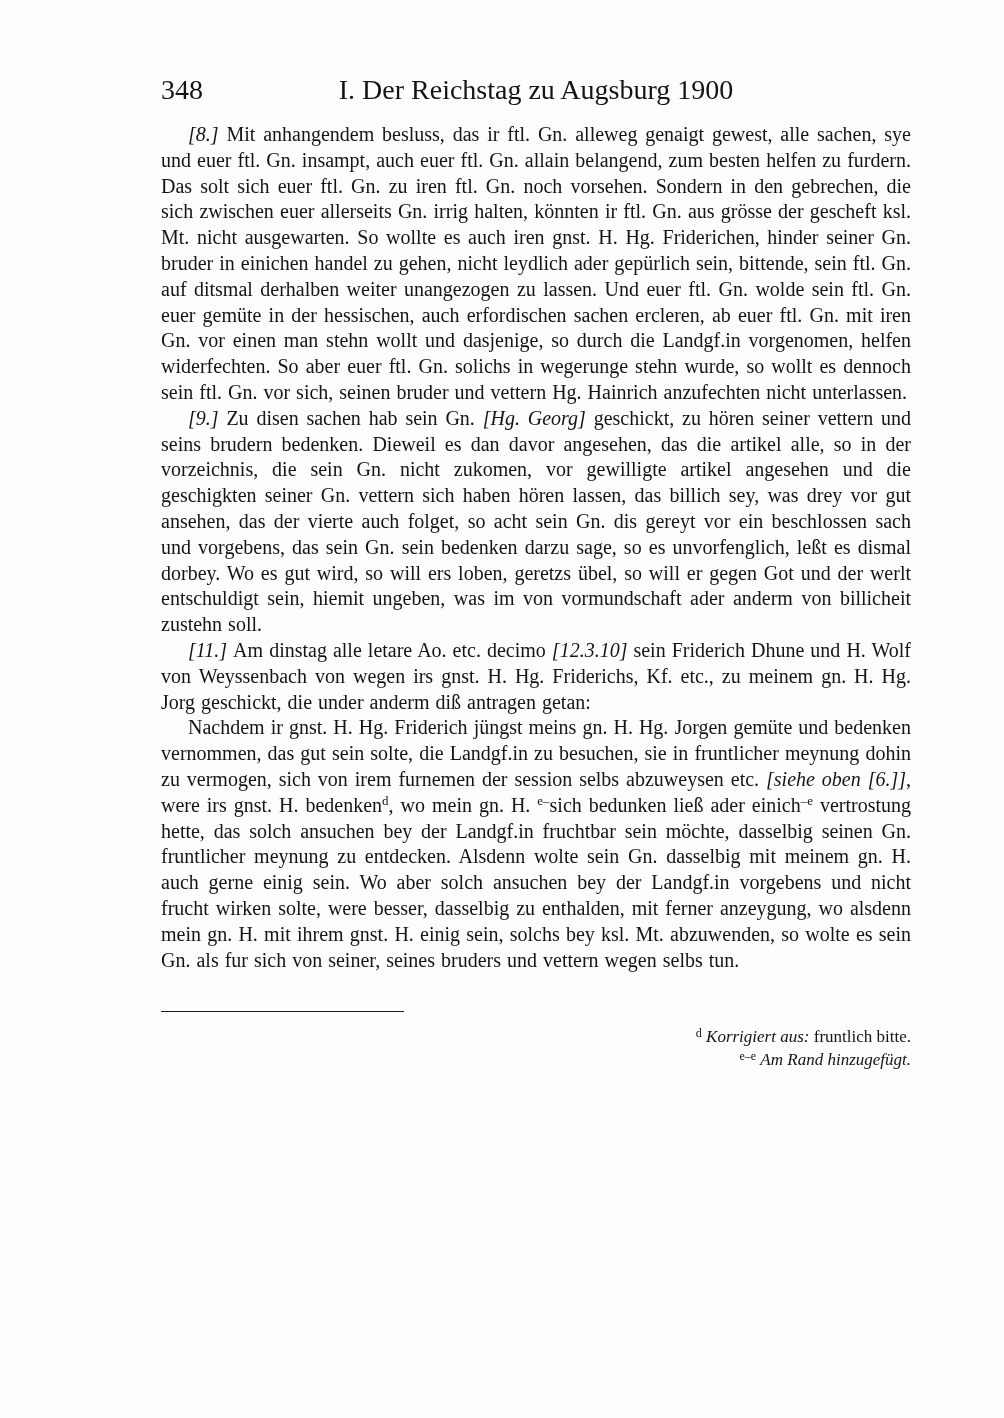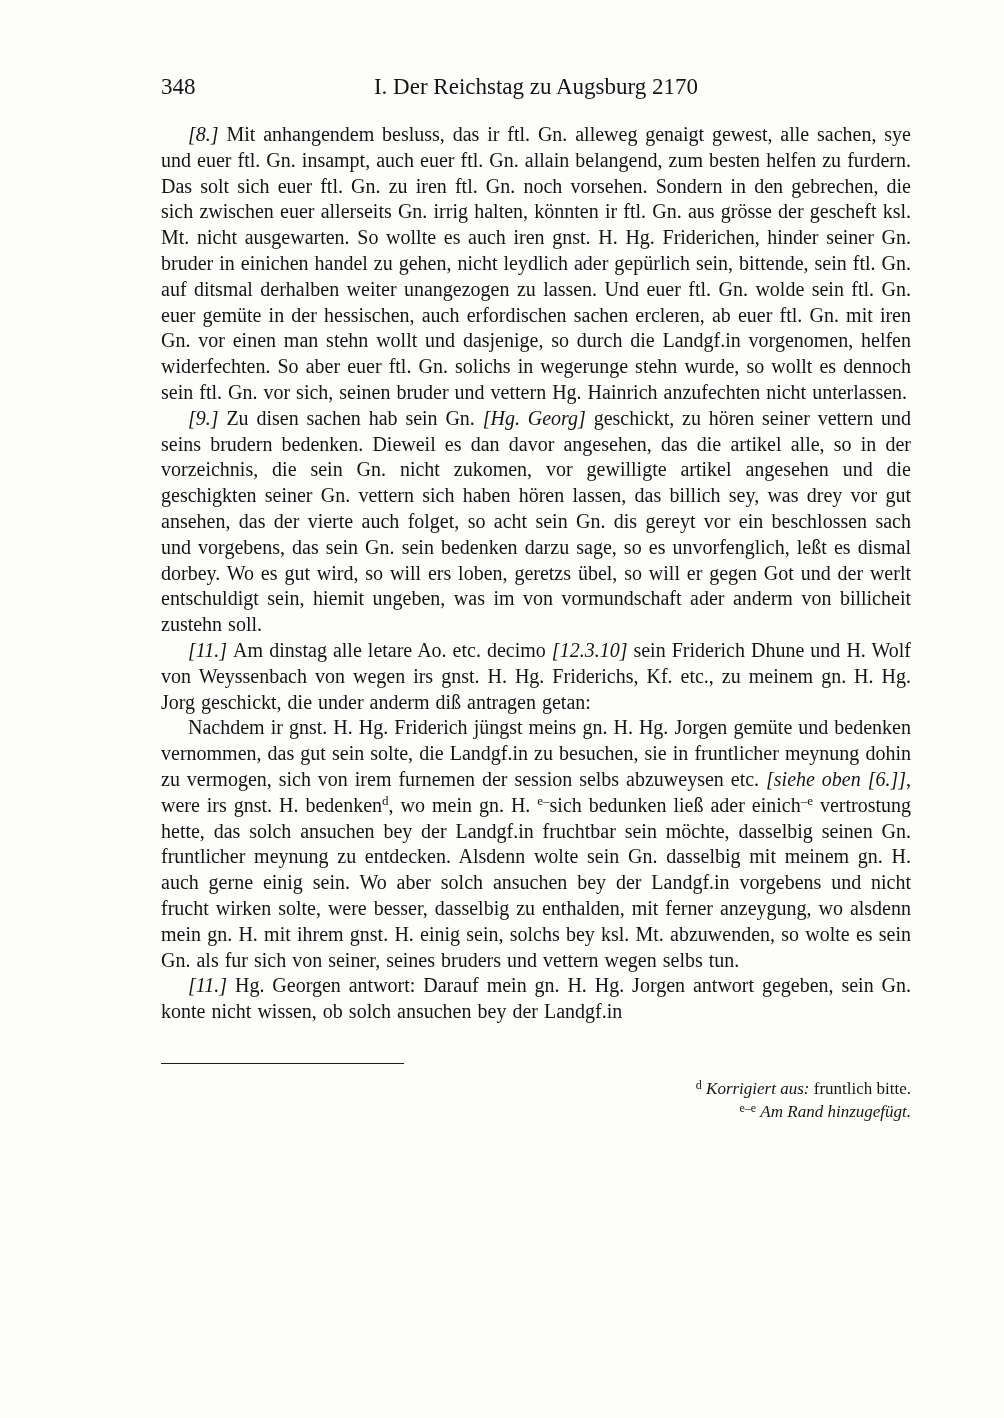--- a/index.html
+++ b/index.html
@@ -15,21 +15,21 @@
   .page {
     position: absolute;
     left: 161px;
     top: 74px;
     width: 750px;
   }
   .header {
     position: relative;
     height: 26px;
     margin-bottom: 22px;
-    font-size: 23px;
+    font-size: 28px;
   }
   .page-number {
     position: absolute;
     left: 0;
     top: 0;
   }
   .running-title {
     position: absolute;
     left: 0;
     right: 0;
@@ -70,29 +70,28 @@
     top: -5px;
   }
 </style>
 </head>
 <body>
 
 <div class="page">
 
   <div class="header">
     <span class="page-number">348</span>
-    <span class="running-title">I. Der Reichstag zu Augsburg 2170</span>
+    <span class="running-title">I. Der Reichstag zu Augsburg 1900</span>
   </div>
 
   <div class="body-text">
       <p class="para indent"><span class="it">[8.] </span><span class="">Mit anhangendem besluss, das ir ftl. Gn. alleweg genaigt gewest, alle sachen, sye und euer ftl. Gn. insampt, auch euer ftl. Gn. allain belangend, zum besten helfen zu furdern. Das solt sich euer ftl. Gn. zu iren ftl. Gn. noch vorsehen. Sondern in den gebrechen, die sich zwischen euer allerseits Gn. irrig halten, könnten ir ftl. Gn. aus grösse der gescheft ksl. Mt. nicht ausgewarten. So wollte es auch iren gnst. H. Hg. Friderichen, hinder seiner Gn. bruder in einichen handel zu gehen, nicht leydlich ader gepürlich sein, bittende, sein ftl. Gn. auf ditsmal derhalben weiter unangezogen zu lassen. Und euer ftl. Gn. wolde sein ftl. Gn. euer gemüte in der hessischen, auch erfordischen sachen ercleren, ab euer ftl. Gn. mit iren Gn. vor einen man stehn wollt und dasjenige, so durch die Landgf.in vorgenomen, helfen widerfechten. So aber euer ftl. Gn. solichs in wegerunge stehn wurde, so wollt es dennoch sein ftl. Gn. vor sich, seinen bruder und vettern Hg. Hainrich anzufechten nicht unterlassen.</span></p>
       <p class="para indent"><span class="it">[9.] </span><span class="">Zu disen sachen hab sein Gn. </span><span class="it">[Hg. Georg]</span><span class=""> geschickt, zu hören seiner vettern und seins brudern bedenken. Dieweil es dan davor angesehen, das die artikel alle, so in der vorzeichnis, die sein Gn. nicht zukomen, vor gewilligte artikel angesehen und die geschigkten seiner Gn. vettern sich haben hören lassen, das billich sey, was drey vor gut ansehen, das der vierte auch folget, so acht sein Gn. dis gereyt vor ein beschlossen sach und vorgebens, das sein Gn. sein bedenken darzu sage, so es unvorfenglich, leßt es dismal dorbey. Wo es gut wird, so will ers loben, geretzs übel, so will er gegen Got und der werlt entschuldigt sein, hiemit ungeben, was im von vormundschaft ader anderm von billicheit zustehn soll.</span></p>
       <p class="para indent"><span class="it">[11.] </span><span class="">Am dinstag alle letare Ao. etc. decimo </span><span class="it">[12.3.10]</span><span class=""> sein Friderich Dhune und H. Wolf von Weyssenbach von wegen irs gnst. H. Hg. Friderichs, Kf. etc., zu meinem gn. H. Hg. Jorg geschickt, die under anderm diß antragen getan:</span></p>
       <p class="para indent"><span class="">Nachdem ir gnst. H. Hg. Friderich jüngst meins gn. H. Hg. Jorgen gemüte und bedenken vernommen, das gut sein solte, die Landgf.in zu besuchen, sie in fruntlicher meynung dohin zu vermogen, sich von irem furnemen der session selbs abzuweysen etc. </span><span class="it">[siehe oben [6.]]</span><span class="">, were irs gnst. H. bedenken</span><sup class="sup">d</sup><span class="">, wo mein gn. H. </span><sup class="sup">e–</sup><span class="">sich bedunken ließ ader einich</span><sup class="sup">–e</sup><span class=""> vertrostung hette, das solch ansuchen bey der Landgf.in fruchtbar sein möchte, dasselbig seinen Gn. fruntlicher meynung zu entdecken. Alsdenn wolte sein Gn. dasselbig mit meinem gn. H. auch gerne einig sein. Wo aber solch ansuchen bey der Landgf.in vorgebens und nicht frucht wirken solte, were besser, dasselbig zu enthalden, mit ferner anzeygung, wo alsdenn mein gn. H. mit ihrem gnst. H. einig sein, solchs bey ksl. Mt. abzuwenden, so wolte es sein Gn. als fur sich von seiner, seines bruders und vettern wegen selbs tun.</span></p>
-      <p class="para indent"><span class="it">[11.] </span><span class="">Hg. Georgen antwort: Darauf mein gn. H. Hg. Jorgen antwort gegeben, sein Gn. konte nicht wissen, ob solch ansuchen bey der Landgf.in</span></p>
     </div>
 
   <div class="footnote-block">
     <div class="footnote-rule"></div>
     <div class="footnotes">
         <p class="footnote"><sup class="sup">d</sup><span class=""> </span><span class="it">Korrigiert aus:</span><span class=""> fruntlich bitte.</span></p>
         <p class="footnote"><sup class="sup">e–e</sup><span class=""> </span><span class="it">Am Rand hinzugefügt.</span></p>
       </div>
   </div>
 

